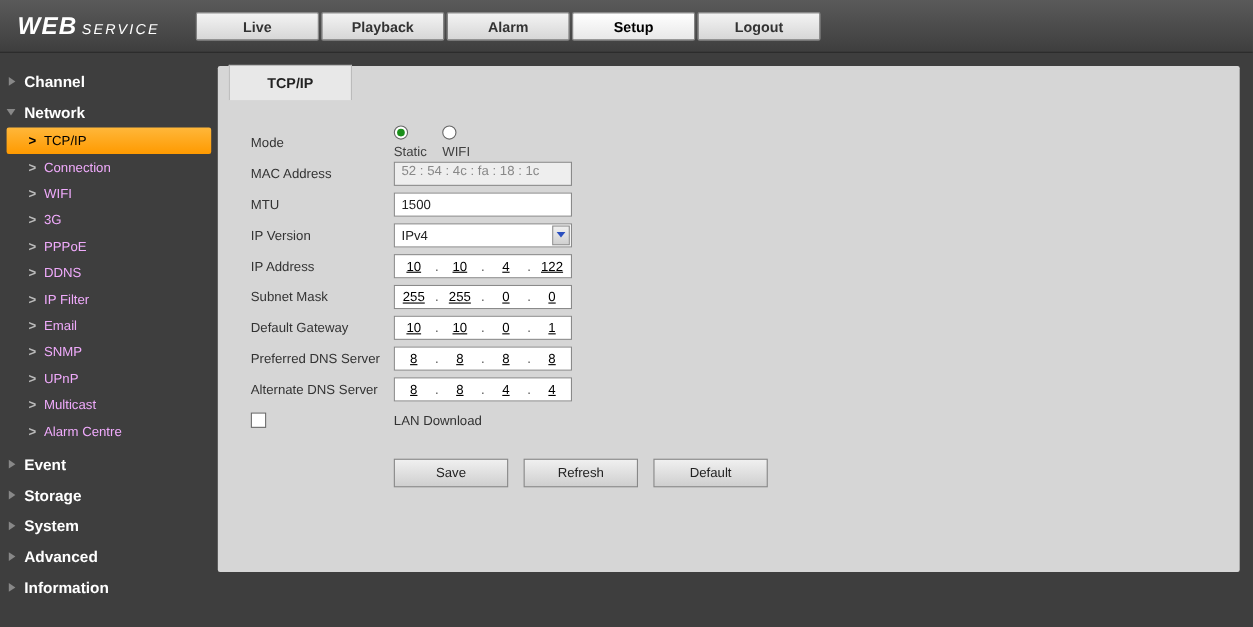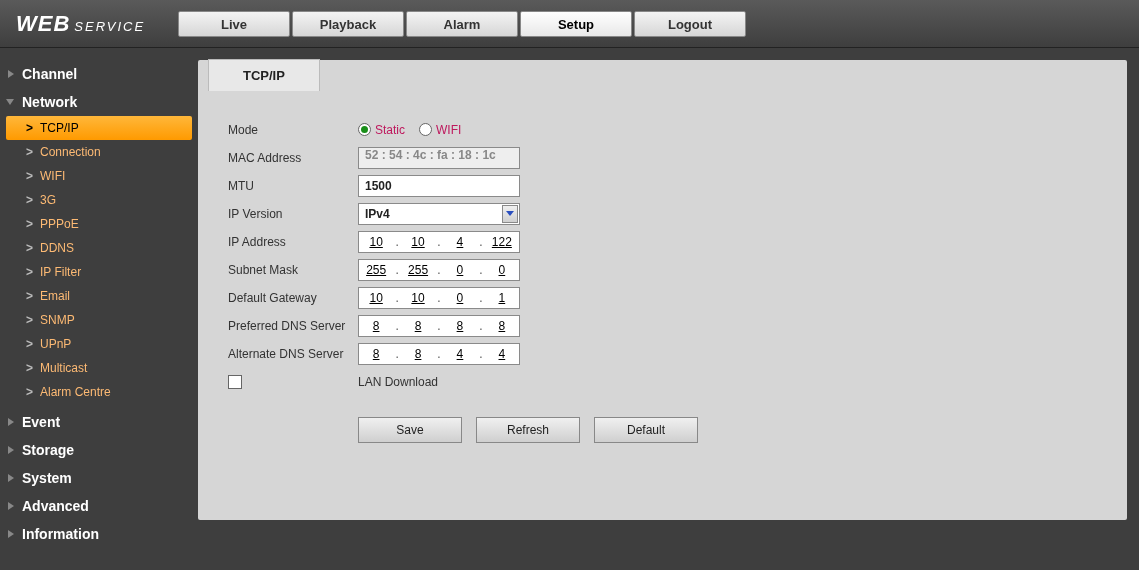--- a/index.html
+++ b/index.html
@@ -84,21 +84,21 @@
   .side-group.expanded::before {
     border-left: 4px solid transparent;
     border-right: 4px solid transparent;
     border-top: 6px solid #888;
     border-bottom: none;
     left: 6px;
   }
   .side-items { padding-bottom: 4px; }
   .side-item {
     padding: 5px 6px 5px 34px;
-    color: #fdba74;
+    color: #f0abfc;
     font-size: 12px;
     position: relative;
     cursor: pointer;
     margin: 0 6px;
     border-radius: 2px;
   }
   .side-item::before {
     content: ">";
     position: absolute;
     left: 20px;
@@ -140,38 +140,37 @@
     align-items: center;
     height: 27px;
     margin-bottom: 1px;
   }
   .row .label {
     width: 130px;
     color: #333;
     font-size: 12px;
   }
   .radio-group { display: flex; align-items: center; gap: 14px; }
-  .radio-item { display: flex; align-items: flex-start; gap: 4px; color: #be185d; }
+  .radio-item { display: flex; align-items: flex-start; gap: 4px; color: #404040; flex-direction: column; }
   .radio {
     width: 13px; height: 13px; border: 1px solid #666; border-radius: 50%;
     display: flex; align-items: center; justify-content: center;
     background: #fff;
   }
   .radio.checked::after {
     content: ""; width: 7px; height: 7px; background: #1a8f1a; border-radius: 50%;
   }
   .text-input, .select {
     width: 162px;
     height: 22px;
     border: 1px solid #8a8a8a;
     background: #fff;
     padding: 0 6px;
     font-size: 12px;
     color: #222;
-    font-weight: bold;
   }
   .text-input.readonly { background: #eee; color: #888; }
   .select {
     display: flex; align-items: center; justify-content: space-between;
     position: relative;
   }
   .select .arrow {
     width: 16px; height: 18px;
     border: 1px solid #8a8a8a;
     background: linear-gradient(#f0f0f0,#d0d0d0);

